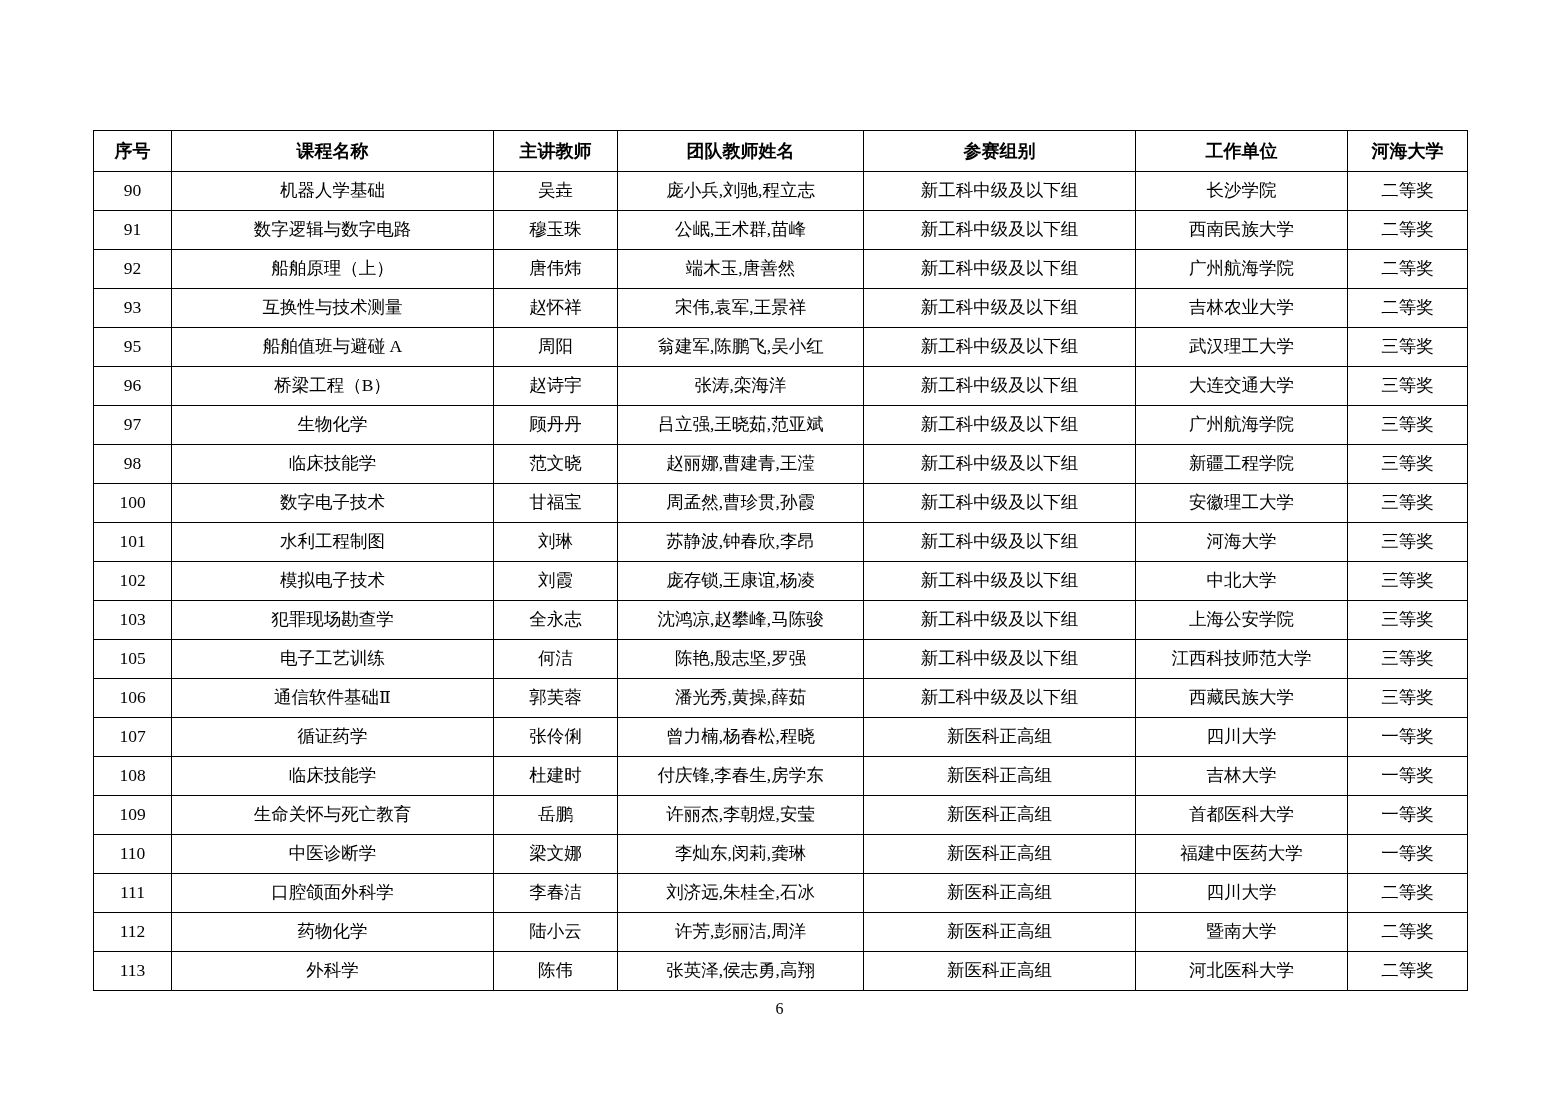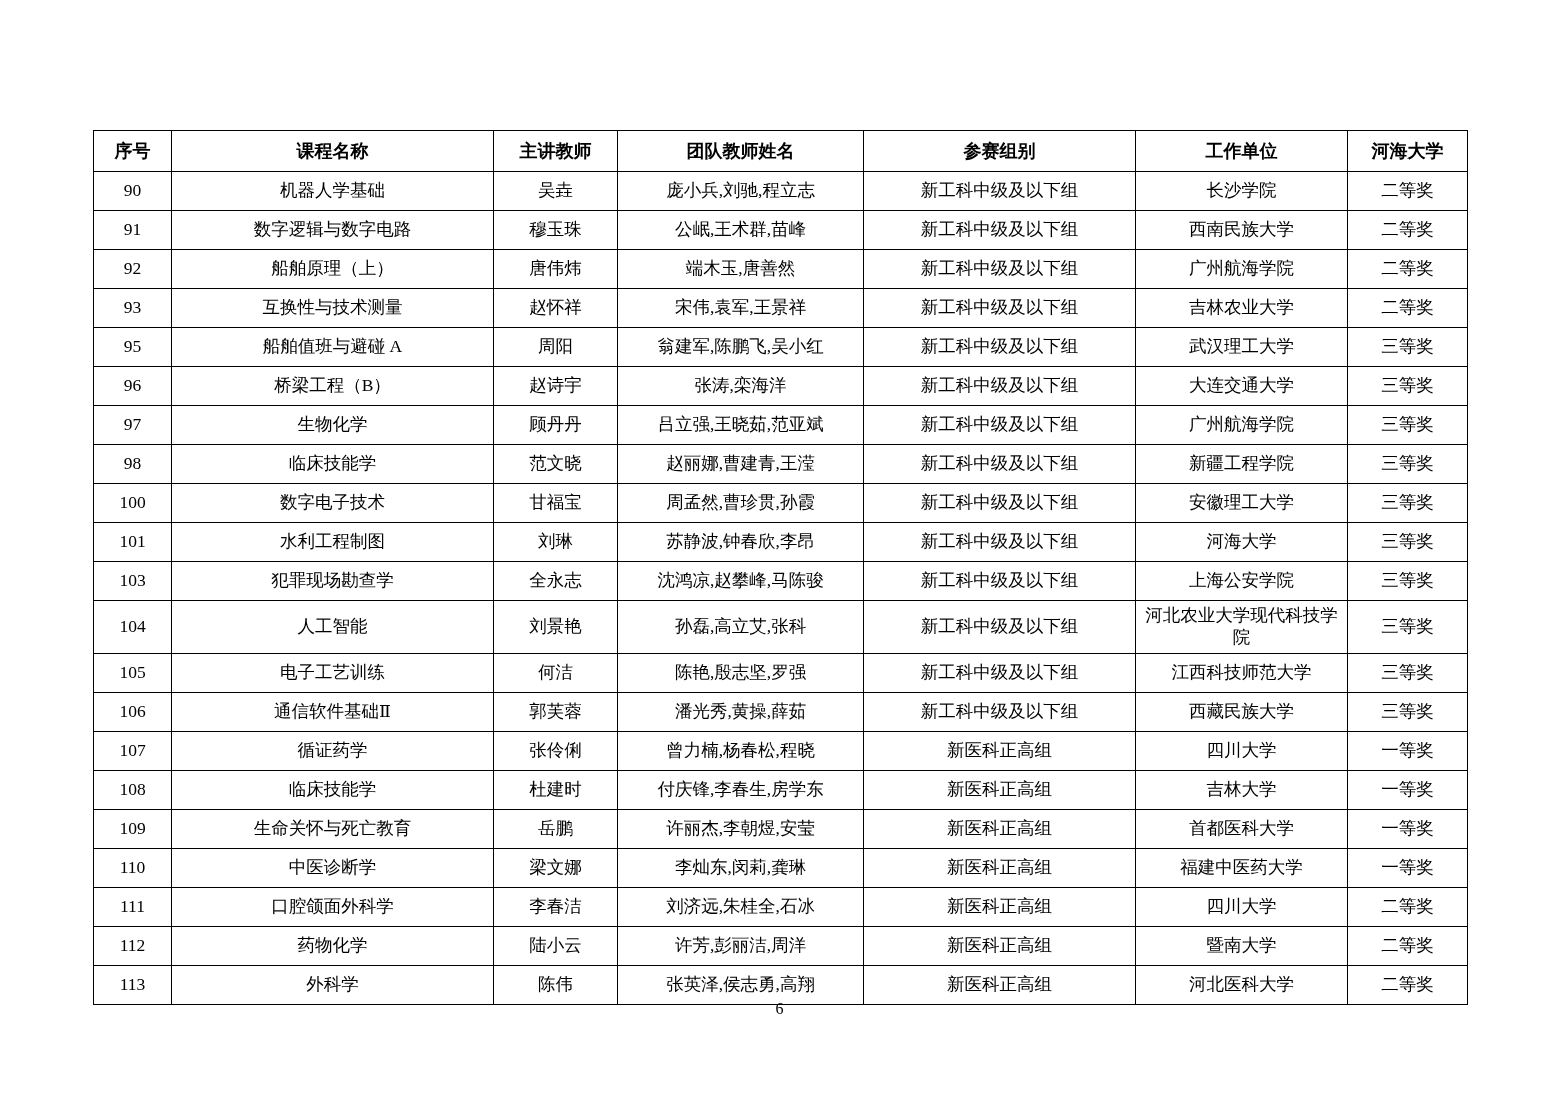--- a/index.html
+++ b/index.html
@@ -183,35 +183,35 @@
         <tr>
           <td>101</td>
           <td>水利工程制图</td>
           <td>刘琳</td>
           <td>苏静波,钟春欣,李昂</td>
           <td>新工科中级及以下组</td>
           <td>河海大学</td>
           <td>三等奖</td>
         </tr>
         <tr>
+          <td>102</td>
+          <td>模拟电子技术</td>
+          <td>刘霞</td>
+          <td>庞存锁,王康谊,杨凌</td>
+          <td>新工科中级及以下组</td>
+          <td>中北大学</td>
+          <td>三等奖</td>
+        </tr>
+        <tr>
           <td>103</td>
           <td>犯罪现场勘查学</td>
           <td>全永志</td>
           <td>沈鸿凉,赵攀峰,马陈骏</td>
           <td>新工科中级及以下组</td>
           <td>上海公安学院</td>
-          <td>三等奖</td>
-        </tr>
-        <tr>
-          <td>104</td>
-          <td>人工智能</td>
-          <td>刘景艳</td>
-          <td>孙磊,高立艾,张科</td>
-          <td>新工科中级及以下组</td>
-          <td>河北农业大学现代科技学院</td>
           <td>三等奖</td>
         </tr>
         <tr>
           <td>105</td>
           <td>电子工艺训练</td>
           <td>何洁</td>
           <td>陈艳,殷志坚,罗强</td>
           <td>新工科中级及以下组</td>
           <td>江西科技师范大学</td>
           <td>三等奖</td>

